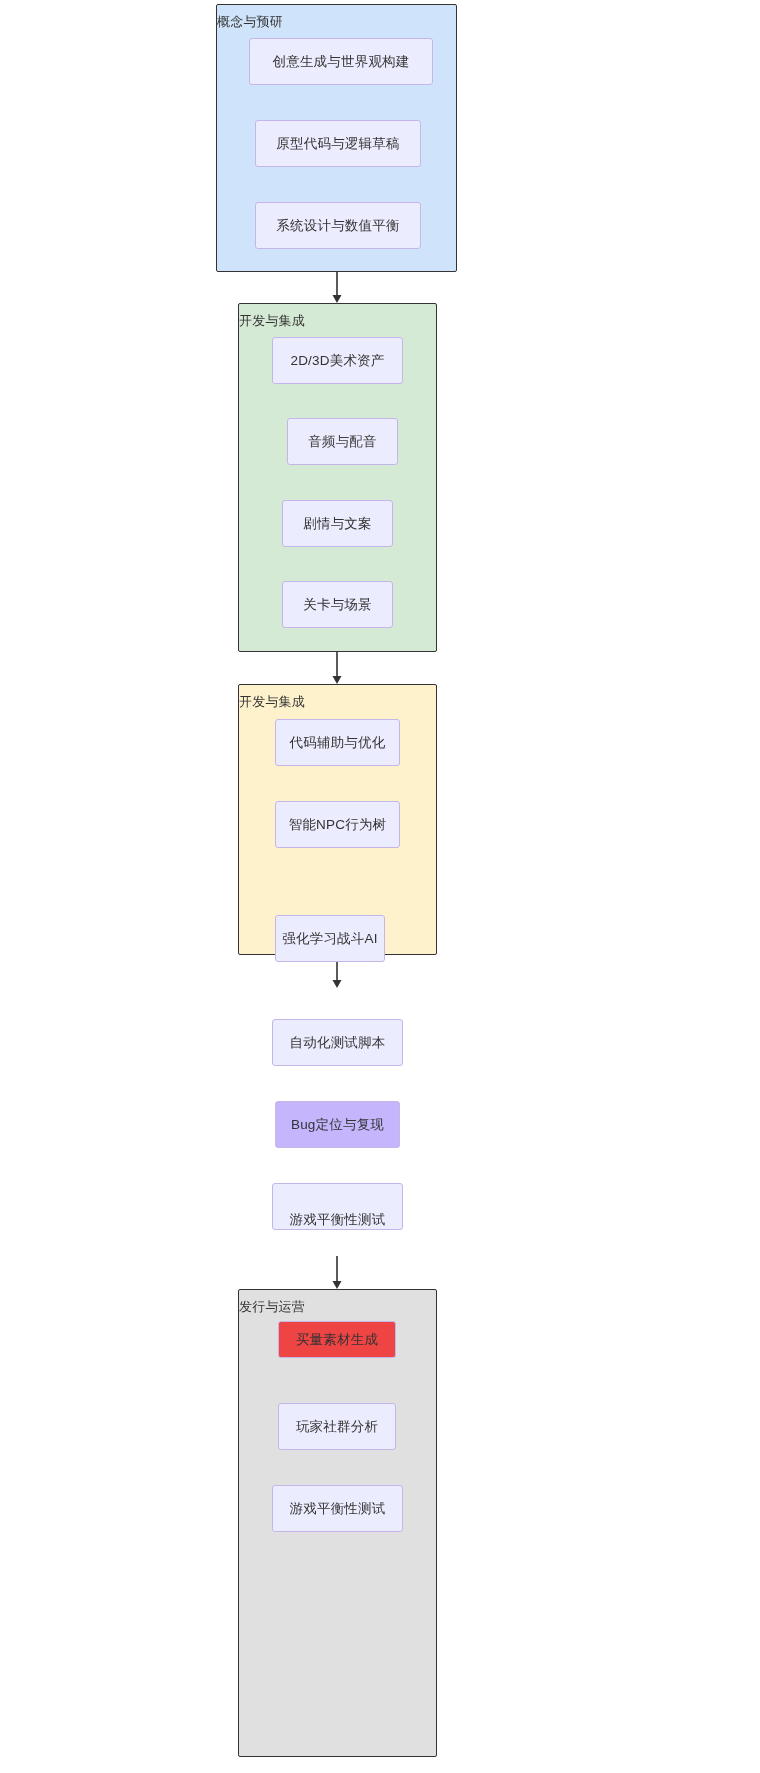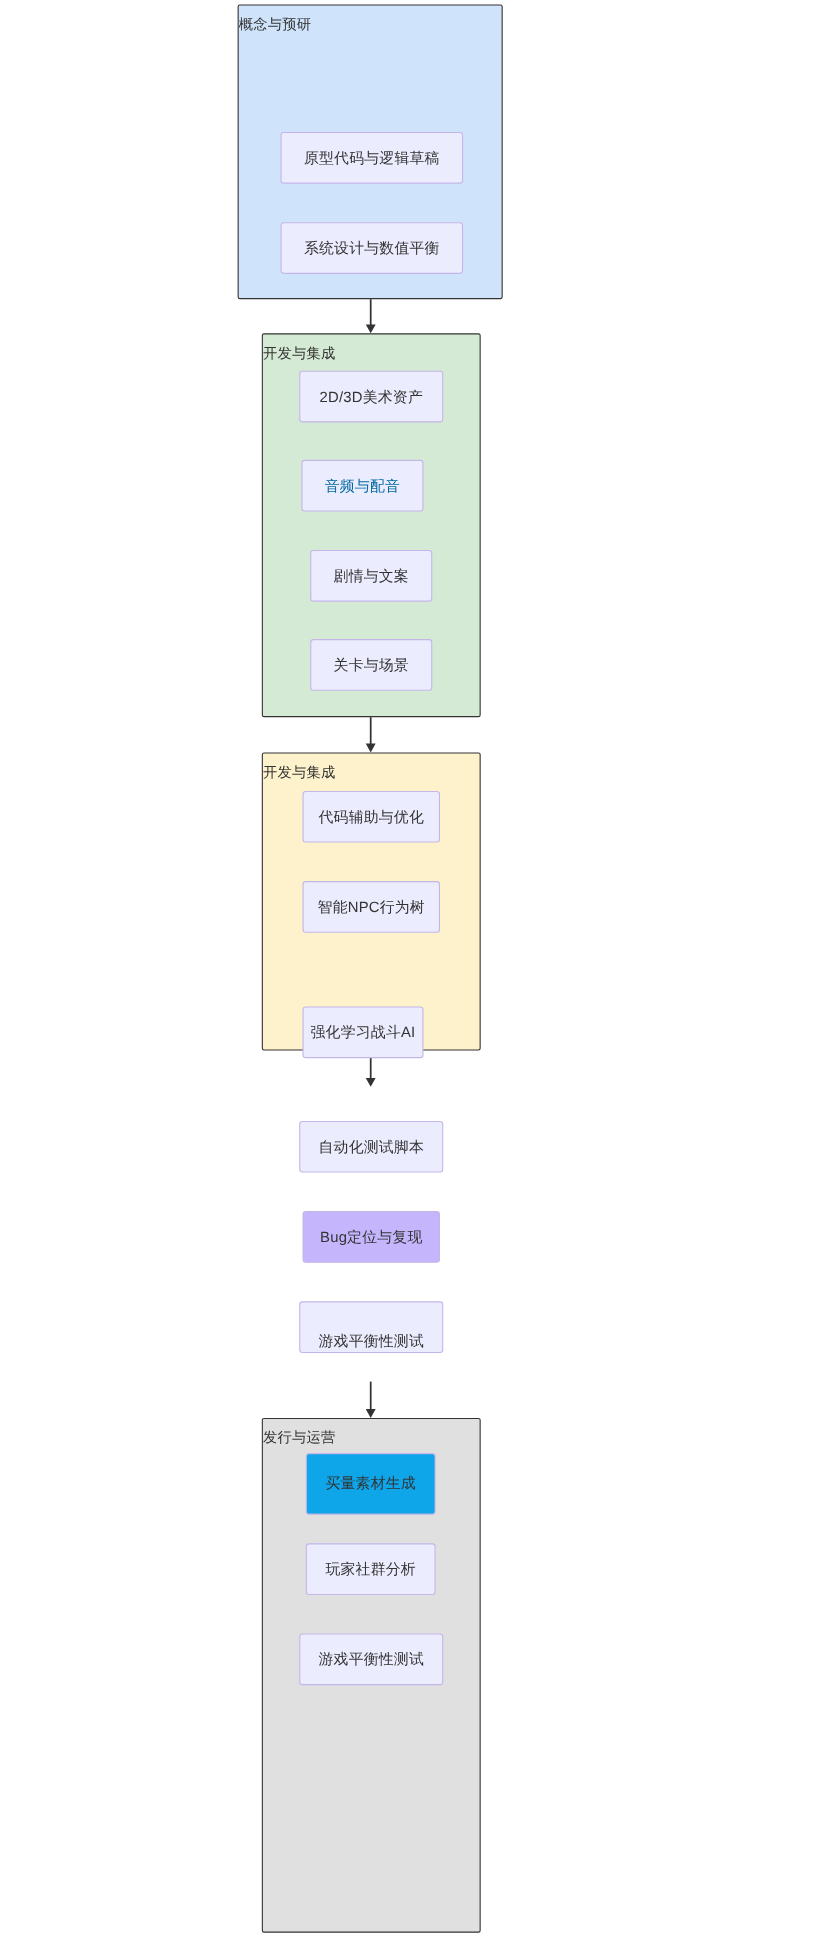--- a/index.html
+++ b/index.html
@@ -77,33 +77,36 @@
         <polygon points="332.5,980 341.5,980 337,988" class="edge-head"></polygon>
       </g>
       <g>
         <line x1="337" y1="1256" x2="337" y2="1282" class="edge-line"></line>
         <polygon points="332.5,1281 341.5,1281 337,1289" class="edge-head"></polygon>
       </g>
     </svg>
     <div class="cluster" style="left: 216px; top: 4px; width: 241px; height: 268px; background: rgb(207, 228, 251); border-color: rgb(51, 51, 51);">
       <div class="cluster-title">概念与预研</div>
     </div>
+    <div class="node" style="left: 249px; top: 38px; width: 184px; height: 47px; background: rgb(236, 236, 255); border-color: rgb(196, 182, 232); color: rgb(51, 51, 51);">
+      <span>创意生成与世界观构建</span>
+    </div>
     <div class="node" style="left: 255px; top: 120px; width: 166px; height: 47px; background: rgb(236, 236, 255); border-color: rgb(196, 182, 232); color: rgb(51, 51, 51);">
       <span>原型代码与逻辑草稿</span>
     </div>
     <div class="node" style="left: 255px; top: 202px; width: 166px; height: 47px; background: rgb(236, 236, 255); border-color: rgb(196, 182, 232); color: rgb(51, 51, 51);">
       <span>系统设计与数值平衡</span>
     </div>
     <div class="cluster" style="left: 238px; top: 303px; width: 199px; height: 349px; background: rgb(213, 234, 213); border-color: rgb(51, 51, 51);">
       <div class="cluster-title">开发与集成</div>
     </div>
     <div class="node" style="left: 272px; top: 337px; width: 131px; height: 47px; background: rgb(236, 236, 255); border-color: rgb(196, 182, 232); color: rgb(51, 51, 51);">
       <span>2D/3D美术资产</span>
     </div>
-    <div class="node" style="left: 274px; top: 418px; width: 111px; height: 47px; background: rgb(236, 236, 255); border-color: rgb(196, 182, 232); color: #0369a1;">
+    <div class="node" style="left: 287px; top: 418px; width: 111px; height: 47px; background: rgb(236, 236, 255); border-color: rgb(196, 182, 232); color: #404040;">
       <span>音频与配音</span>
     </div>
     <div class="node" style="left: 282px; top: 500px; width: 111px; height: 47px; background: rgb(236, 236, 255); border-color: rgb(196, 182, 232); color: rgb(51, 51, 51);">
       <span>剧情与文案</span>
     </div>
     <div class="node" style="left: 282px; top: 581px; width: 111px; height: 47px; background: rgb(236, 236, 255); border-color: rgb(196, 182, 232); color: rgb(51, 51, 51);">
       <span>关卡与场景</span>
     </div>
     <div class="cluster" style="left: 238px; top: 684px; width: 199px; height: 271px; background: rgb(253, 242, 204); border-color: rgb(51, 51, 51);">
       <div class="cluster-title">开发与集成</div>
@@ -122,21 +125,21 @@
     </div>
     <div class="node" style="left: 275px; top: 1101px; width: 125px; height: 47px; background: #c4b5fd; border-color: rgb(196, 182, 232); color: rgb(51, 51, 51);">
       <span>Bug定位与复现</span>
     </div>
     <div class="node" style="left: 272px; top: 1183px; width: 131px; height: 47px; background: rgb(236, 236, 255); border-color: rgb(196, 182, 232); color: rgb(51, 51, 51); align-items: flex-end;">
       <span>游戏平衡性测试</span>
     </div>
     <div class="cluster" style="left: 238px; top: 1289px; width: 199px; height: 468px; background: rgb(224, 224, 224); border-color: rgb(51, 51, 51);">
       <div class="cluster-title">发行与运营</div>
     </div>
-    <div class="node" style="left: 278px; top: 1321px; width: 118px; height: 56px; background: #0ea5e9; border-color: rgb(196, 182, 232); color: rgb(51, 51, 51);">
+    <div class="node" style="left: 278px; top: 1321px; width: 118px; height: 37px; background: #ef4444; border-color: rgb(196, 182, 232); color: rgb(51, 51, 51);">
       <span>买量素材生成</span>
     </div>
     <div class="node" style="left: 278px; top: 1403px; width: 118px; height: 47px; background: rgb(236, 236, 255); border-color: rgb(196, 182, 232); color: rgb(51, 51, 51);">
       <span>玩家社群分析</span>
     </div>
     <div class="node" style="left: 272px; top: 1485px; width: 131px; height: 47px; background: rgb(236, 236, 255); border-color: rgb(196, 182, 232); color: rgb(51, 51, 51);">
       <span>游戏平衡性测试</span>
     </div>
   </div>
 

